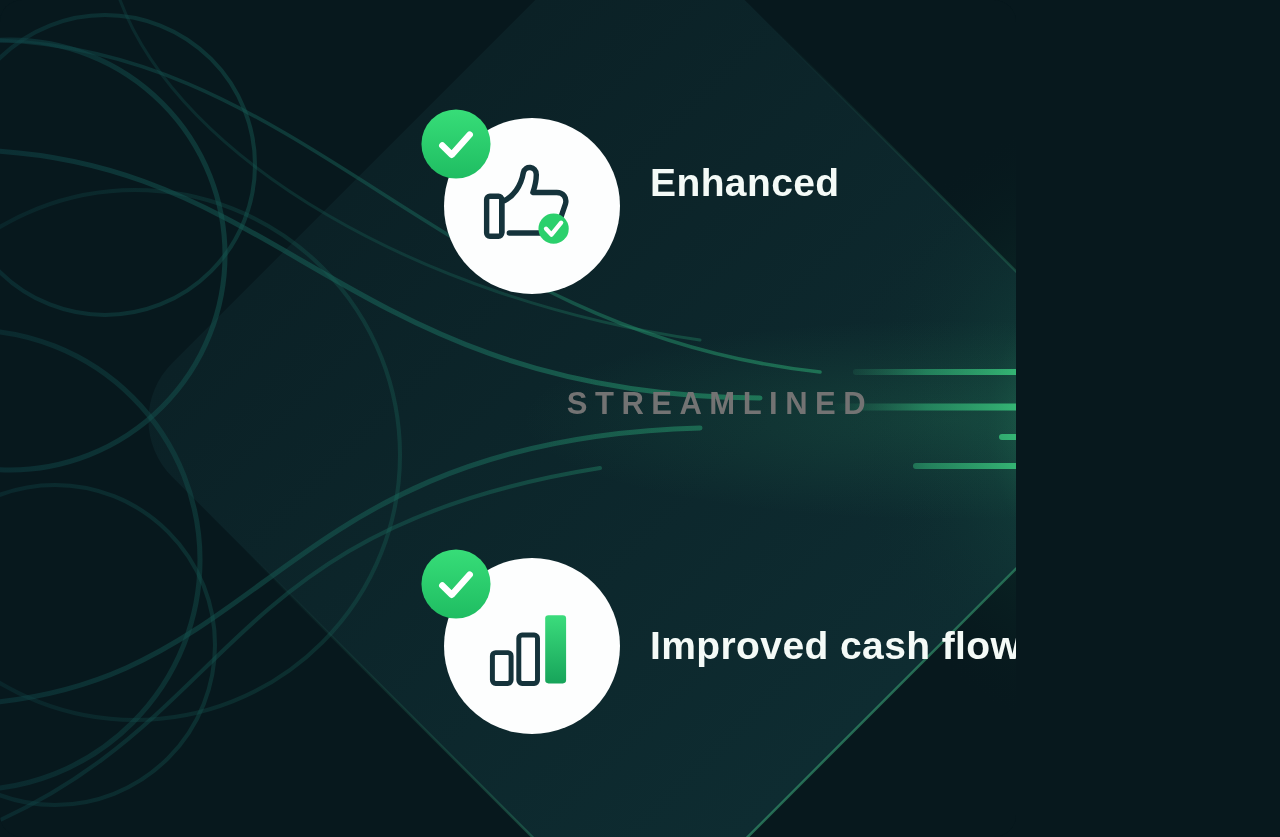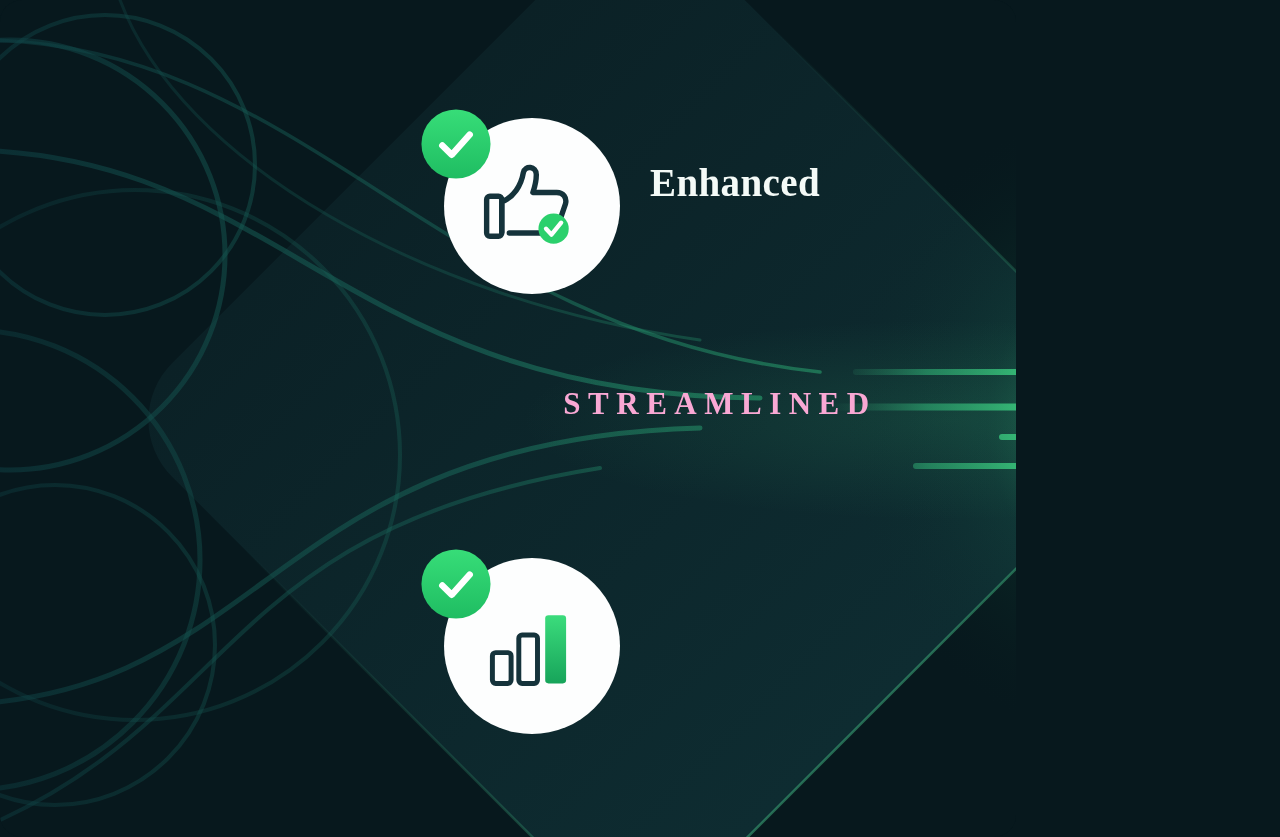--- a/index.html
+++ b/index.html
@@ -1,38 +1,38 @@
 <!DOCTYPE html>
 <html><head>
 <meta charset="utf-8">
 <style>
   html,body{margin:0;padding:0;background:#07181d;}
   .stage{
     position:relative;width:1016px;height:837px;overflow:hidden;
-    background:#07181d;font-family:Liberation Serif, serif;border-radius:22px;
+    background:#07181d;font-family:Liberation Sans, sans-serif;border-radius:22px;
   }
   .bg-svg{position:absolute;inset:0;display:block;}
   .feature-icon{
     position:absolute;width:176px;height:176px;border-radius:50%;
     background:#fdfefe;display:flex;align-items:center;justify-content:center;
   }
   .feature-icon.top{left:444px;top:118px;}
   .feature-icon.bottom{left:444px;top:558px;}
   .badge{
     position:absolute;width:72px;height:72px;left:-24px;top:-10px;
   }
   .feature-label{
     position:absolute;color:#f4faf7;font-weight:bold;font-size:39px;
     line-height:46px;letter-spacing:0.4px;white-space:nowrap;
   }
   .feature-label.top{left:650px;top:160px;}
   .feature-label.bottom{left:650px;top:623px;}
   .center-title{
     position:absolute;left:340px;top:381px;width:760px;text-align:center;
-    color:#f9a8d4;font-weight:bold;font-size:31px;line-height:45px;
+    color:#737373;font-weight:bold;font-size:31px;line-height:45px;
     letter-spacing:7.5px;white-space:nowrap;
   }
   .center-title span{display:block;}
   .feature-label span{display:block;}
 </style>
 </head>
 <body>
 
 <div class="stage">
 
@@ -146,14 +146,17 @@
       <defs>
         <linearGradient id="badgeGrad2" x1="0" y1="0" x2="0" y2="1">
           <stop offset="0" stop-color="#37dd78"></stop>
           <stop offset="1" stop-color="#1fbd62"></stop>
         </linearGradient>
       </defs>
       <circle cx="50" cy="50" r="48" fill="url(#badgeGrad2)"></circle>
       <path d="M31 52 l13 13 25 -28" fill="none" stroke="#ffffff" stroke-width="9" stroke-linecap="round" stroke-linejoin="round"></path>
     </svg>
   </div>
+  <div class="feature-label bottom">
+    <span>Improved cash flow</span>
+  </div>
 
 </div>
 
 </body></html>

